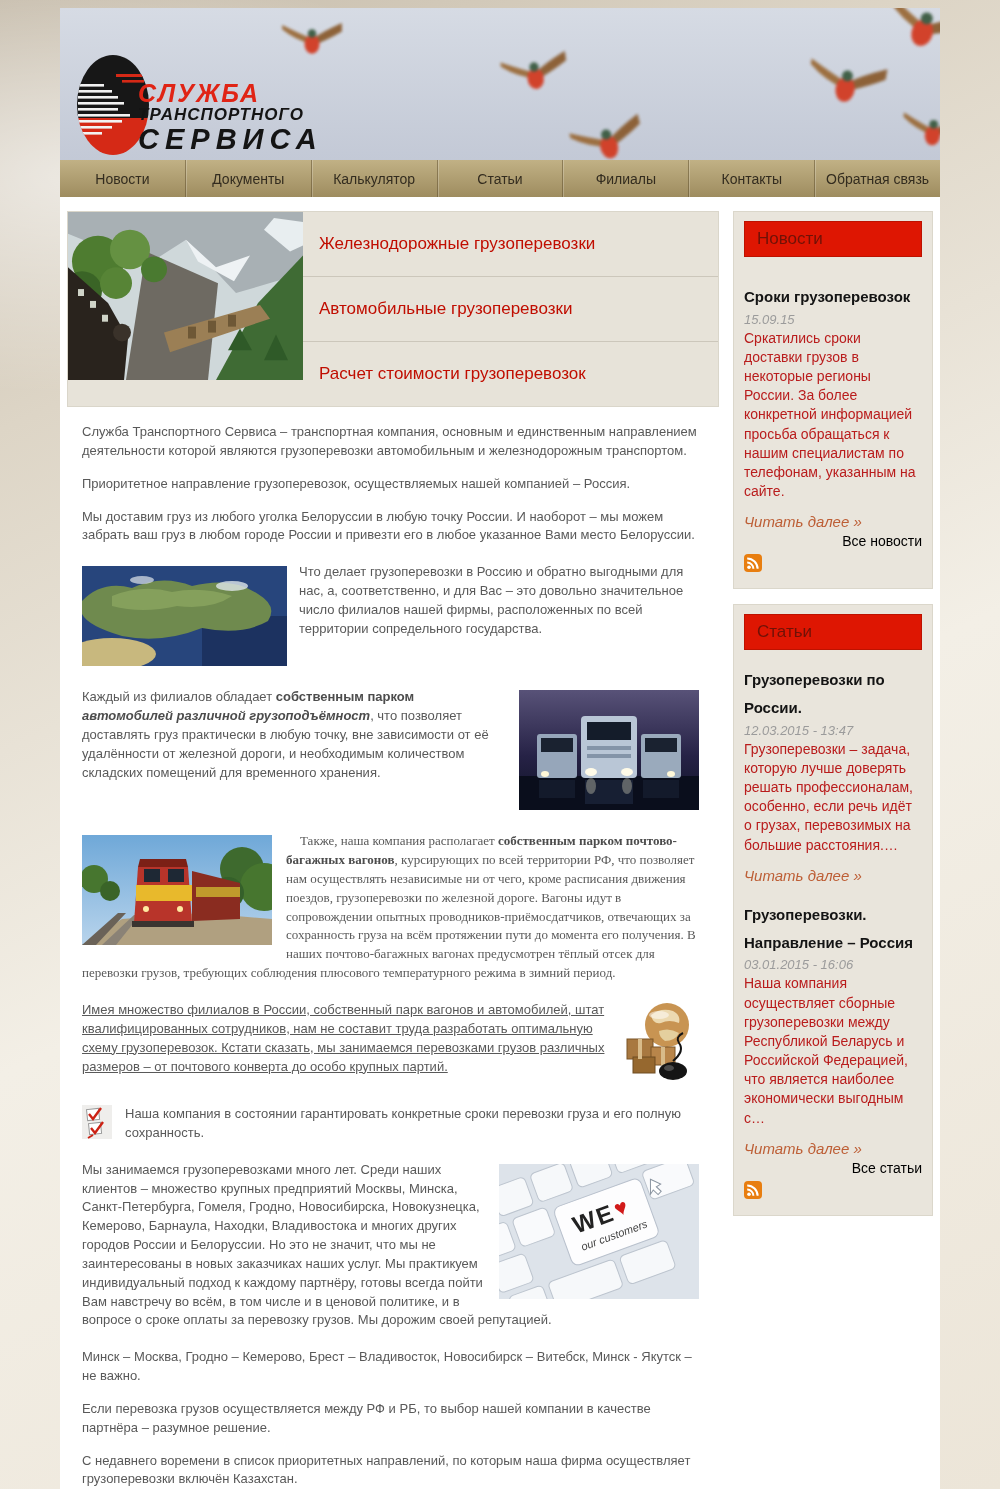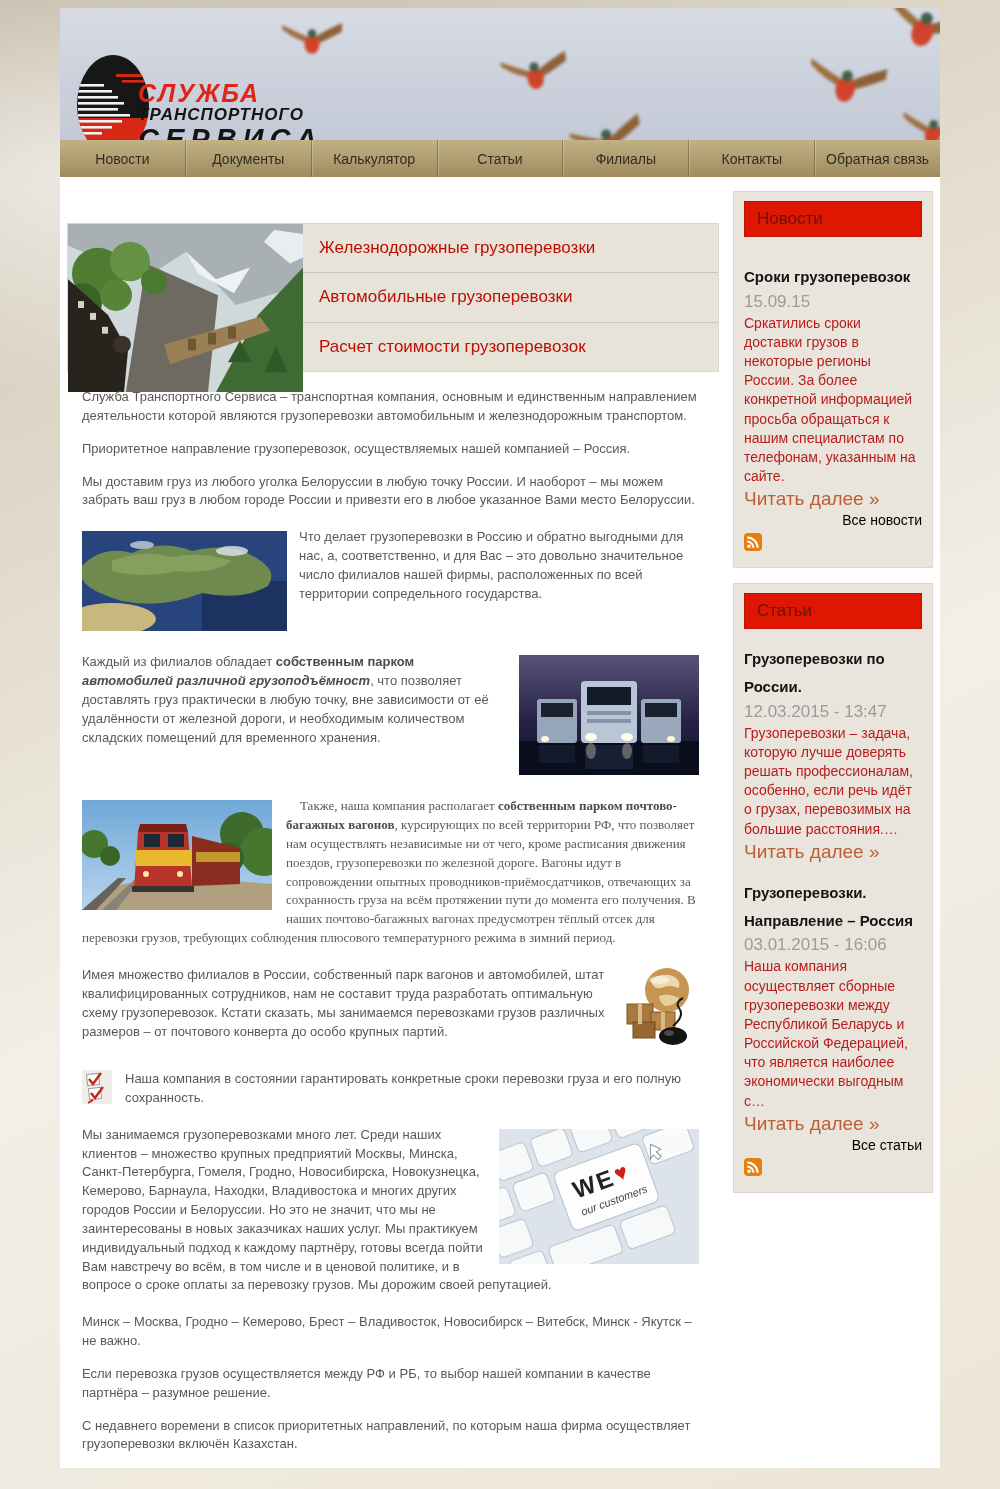--- a/index.html
+++ b/index.html
@@ -7,21 +7,21 @@
   body {
     width:1000px; height:1489px; overflow:hidden;
     font-family:"Liberation Sans", sans-serif;
     background:
       radial-gradient(ellipse 700px 360px at 8% 12%, rgba(255,255,255,.6), rgba(255,255,255,0) 60%),
       linear-gradient(155deg, #c6bcab 0%, #ddd5c6 22%, #f3efe6 55%, #ece5d8 100%);
   }
   .page { width:880px; margin:8px auto 0; background:#ffffff; }
 
   
-  .site-header { position:relative; height:132px; overflow:hidden;
+  .site-header { position:relative; height:152px; overflow:hidden;
     background:linear-gradient(#d6dbe4, #c3c9d6); }
   .bird { position:absolute; filter:blur(1.4px); opacity:.95; }
   .logo { position:absolute; left:16px; top:46px; display:flex; align-items:flex-start; cursor:pointer; }
   .logo-text { margin:26px 0 0 -12px; font-style:italic; font-weight:bold; line-height:1.04; white-space:nowrap; }
   .lt1 { color:#e02415; font-size:25px; letter-spacing:2px; }
   .lt2 { color:#141414; font-size:17px; letter-spacing:1px; }
   .lt3 { color:#141414; font-size:29px; letter-spacing:6px; }
 
   
   .nav { display:flex; height:37px; background:linear-gradient(#c1b185, #9e8c5f); }
@@ -29,21 +29,21 @@
     font-size:14px; color:#332c1f; cursor:pointer;
     border-left:1px solid rgba(92,76,44,.5); box-shadow:inset 1px 0 0 rgba(255,255,255,.22); }
   .nav-item:first-child { border-left:none; box-shadow:none; }
 
   
   .content { display:flex; align-items:flex-start; padding:14px 7px 0; }
   .main-col { width:652px; }
   .sidebar  { width:200px; margin-left:14px; }
 
   
-  .banner { display:flex; height:149px; background:#e7e3d9; border:1px solid #dad6ca;margin-top:32px; }
+  .banner { display:flex; height:196px; background:#e7e3d9; border:1px solid #dad6ca; }
   .banner-img { flex:none; width:235px; height:168px; display:block; }
   .banner-links { flex:1; display:flex; flex-direction:column; }
   .banner-link { flex:1; display:flex; align-items:center; padding-left:16px;
     color:#c00d00; font-size:17px; cursor:pointer; border-bottom:1px solid #ccc7bb; }
   .banner-link:last-child { border-bottom:none; }
 
   
   .article-body { padding:2px 20px 0 15px; color:#595959; font-size:13px; line-height:1.45; }
   .article-body p { margin:14px 0; }
   .article-body b { color:#4c4c4c; }
@@ -56,23 +56,23 @@
   .indent-first { text-indent:14px;font-family:Liberation Serif, serif; }
   .guarantee { display:flex; gap:13px; margin:16px 0; align-items:flex-start; }
   .guarantee .g-text { max-width:565px; }
 
   
   .side-block { background:#e9e5dc; border:1px solid #dbd7cb; padding:9px 10px 12px; margin-bottom:15px; }
   .side-header { background:#de1602; border:1px solid #bd1200; color:#6f1207;
     font-size:17px; padding:7px 12px; }
   .side-item-title { color:#141414; font-weight:bold; font-size:15px; line-height:1.85; margin-top:16px; cursor:pointer; }
   .side-item-title.first { margin-top:26px; }
-  .side-date { color:#9b9b9b; font-size:17px; margin:1px 0 2px; }
+  .side-date { color:#9b9b9b; font-size:13px; margin:1px 0 2px;font-style:italic; }
   .side-text { color:#b91c1c; font-size:14px; line-height:1.37; }
-  .read-more { color:#bd5e35; font-size:19px; cursor:pointer; display:inline-block; margin-top:2px; }
+  .read-more { color:#bd5e35; font-size:15px; cursor:pointer; display:inline-block; margin-top:12px;font-style:italic; }
   .all-link { text-align:right; color:#000000; font-size:14px; margin-top:2px; cursor:pointer; }
   .rss { display:inline-block; margin-top:5px; cursor:pointer; }
 </style>
 </head>
 <body>
 
 <div class="page">
 
   <header class="site-header">
 
@@ -269,21 +269,21 @@
               <circle cx="98" cy="74" r="3" fill="#ffe9a0"></circle>
             <polygon points="110,36 158,48 158,84 110,86" fill="#8a2c20"></polygon>
             <rect x="114" y="52" width="44" height="10" fill="#c09a2c"></rect>
             <rect x="50" y="86" width="62" height="6" fill="#3a3430"></rect>
           </svg>
           <span>
             <span>Также, наша компания располагает </span><b>собственным парком почтово-багажных вагонов</b><span>, курсирующих по всей территории РФ, что позволяет нам осуществлять независимые ни от чего, кроме расписания движения поездов, грузоперевозки по железной дороге. Вагоны идут в сопровождении опытных проводников-приёмосдатчиков, отвечающих за сохранность груза на всём протяжении пути до момента его получения. В наших почтово-багажных вагонах предусмотрен тёплый отсек для перевозки грузов, требующих соблюдения плюсового температурного режима в зимний период.</span>
           </span>
         </div>
 
-        <div class="clearfix" style="margin:18px 0;">
+        <div class="clearfix" style="margin:18px 0;text-decoration:underline;">
           <svg class="globe-img" viewBox="0 0 78 82" preserveAspectRatio="none">
             <circle cx="46" cy="24" r="22" fill="#c89452"></circle>
             <path d="M30,14 Q40,6 52,10 Q60,14 58,22 Q48,18 40,22 Q32,24 30,14 Z" fill="#ecd9b0"></path>
             <path d="M38,30 Q48,26 58,32 Q54,40 44,40 Q38,36 38,30 Z" fill="#e4cf9e"></path>
             <ellipse cx="38" cy="14" rx="10" ry="4" fill="#ffffff" opacity=".5"></ellipse>
             <rect x="6" y="38" width="26" height="20" fill="#a87840" stroke="#7a5526"></rect>
             <rect x="30" y="46" width="24" height="18" fill="#b8854a" stroke="#7a5526"></rect>
             <rect x="12" y="56" width="22" height="16" fill="#96682f" stroke="#6e4c22"></rect>
             <rect x="17" y="38" width="4" height="20" fill="#d8bb8a"></rect>
               <rect x="40" y="46" width="4" height="18" fill="#d8bb8a"></rect>

